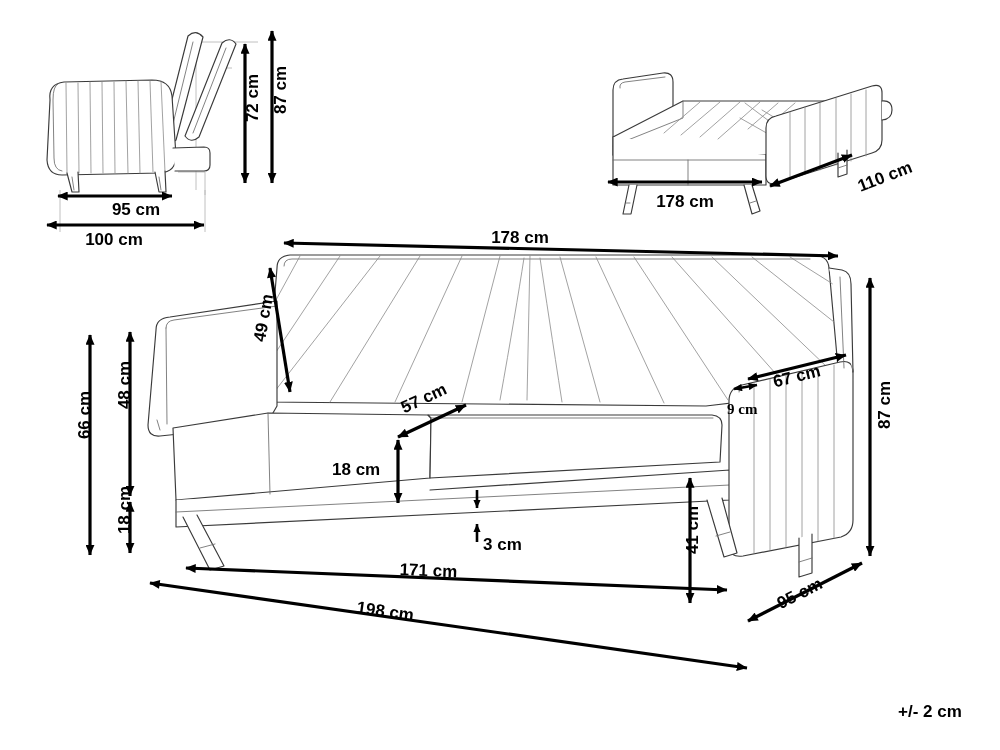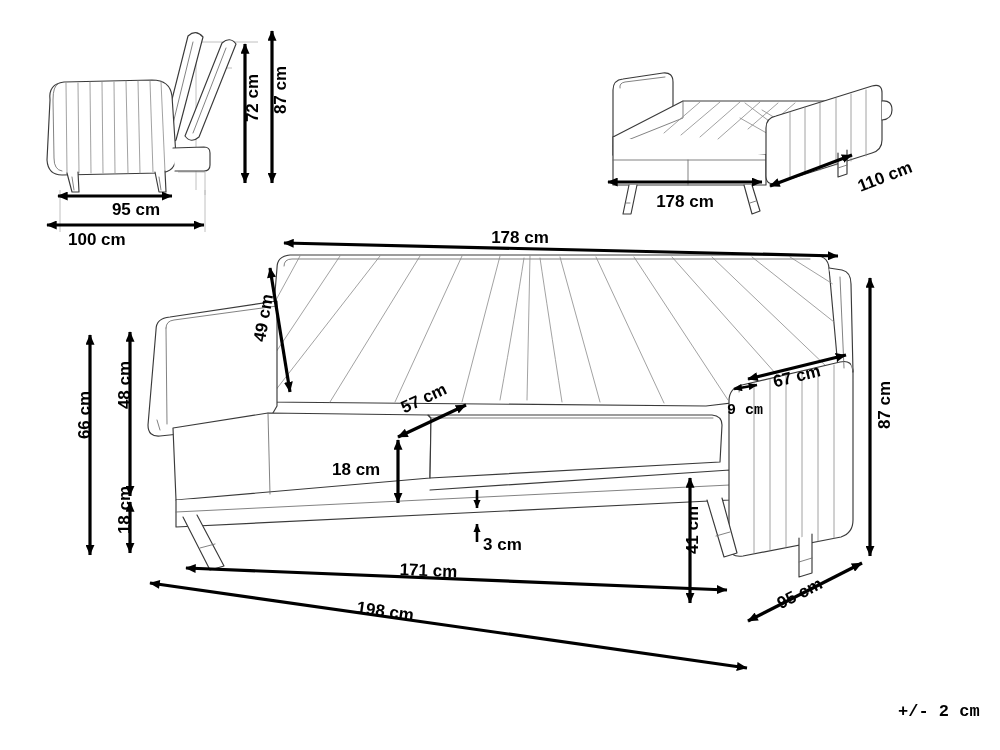--- a/index.html
+++ b/index.html
@@ -60,27 +60,27 @@
     fill: none;
   }
   .dimtext {
     fill: #000000;
     font-family: "Liberation Sans", sans-serif;
     font-weight: bold;
     font-size: 17px;
   }
   .dimtext-sm {
     fill: #000000;
-    font-family: Liberation Mono, monospace;
+    font-family: Liberation Serif, serif;
     font-weight: bold;
     font-size: 15px;
   }
   .tol {
     fill: #000000;
-    font-family: Liberation Mono, monospace;
+    font-family: Liberation Sans, sans-serif;
     font-weight: bold;
     font-size: 17px;
   }
 </style>
 </head>
 <body>
 
 <div id="page">
 
   <svg id="drawing" viewBox="0 0 1000 750" xmlns="http://www.w3.org/2000/svg">
@@ -321,21 +321,21 @@
 
       <path class="dimline" d="M690,478 L690,603" marker-start="url(#ah-start)" marker-end="url(#ah)"></path>
 
       <path class="dimline" d="M748,621 L862,563" marker-start="url(#ah-start)" marker-end="url(#ah)"></path>
     </g>
   </svg>
 
   <div style="position:absolute;left:76px;top:200px;width:120px;text-align:center;">
     <span class="dimtext">95 cm</span>
   </div>
-  <div style="position:absolute;left:68px;top:230px;width:140px;text-align:left;">
+  <div style="position:absolute;left:44px;top:230px;width:140px;text-align:center;">
     <span class="dimtext">100 cm</span>
   </div>
   <div style="position:absolute;left:213px;top:88px;transform:rotate(-90deg);transform-origin:center;width:80px;text-align:center;">
     <span class="dimtext">72 cm</span>
   </div>
   <div style="position:absolute;left:241px;top:80px;transform:rotate(-90deg);transform-origin:center;width:80px;text-align:center;">
     <span class="dimtext">87 cm</span>
   </div>
 
   <div style="position:absolute;left:625px;top:192px;width:120px;text-align:center;">

